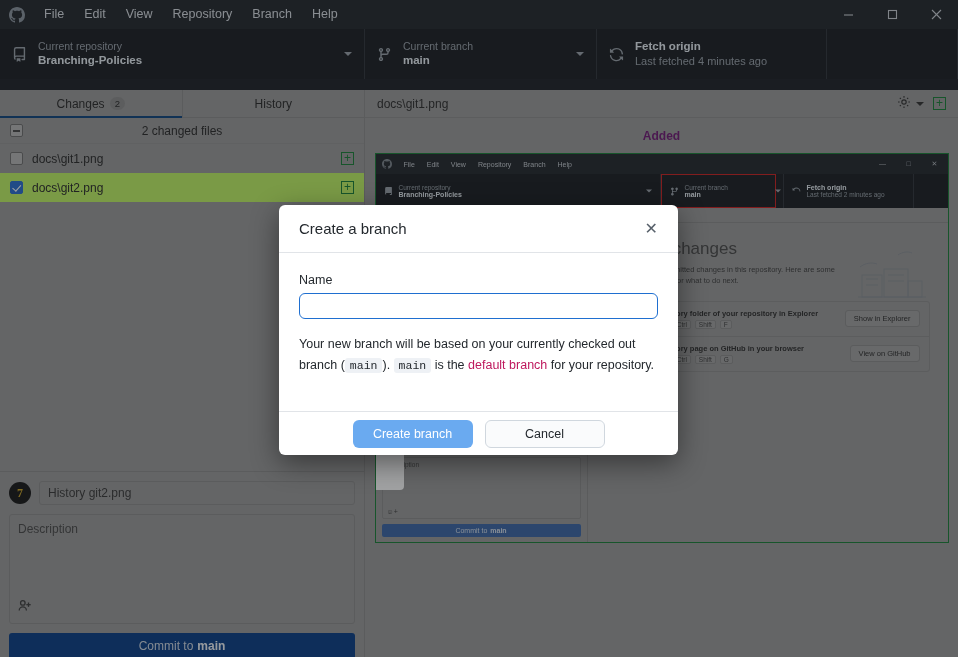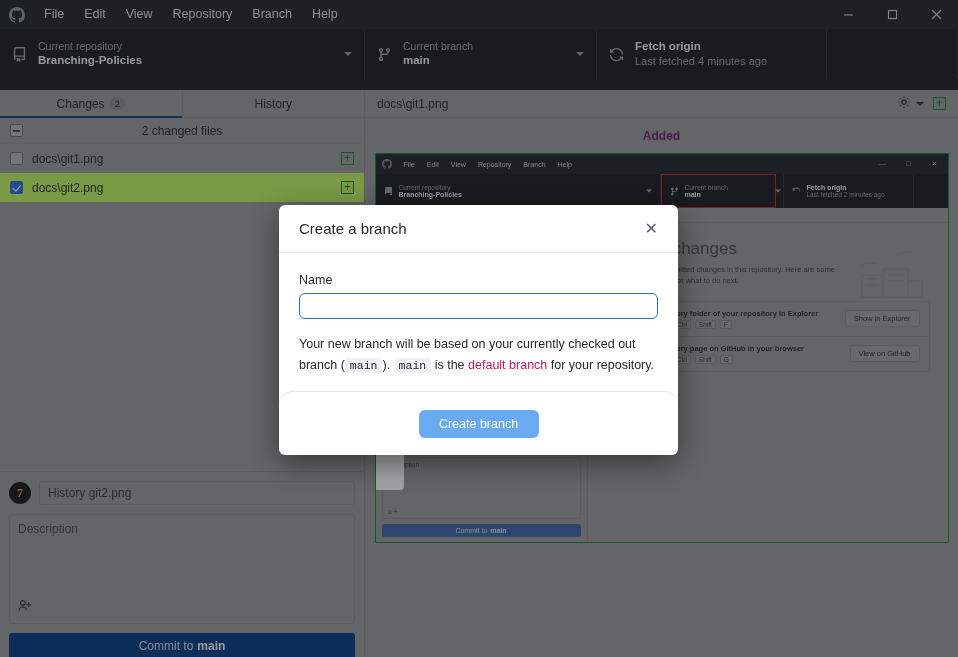--- a/index.html
+++ b/index.html
@@ -238,22 +238,22 @@
     background: #fff; outline: none; font-size: 12.5px; color: #24292e; padding: 0 8px;
     font-family: "Liberation Sans", sans-serif;
   }
   .helptext { margin-top: 15px; font-size: 12.5px; color: #24292e; line-height: 1.65; }
   .code {
     font-family: "Liberation Mono", monospace; font-size: 11.5px;
     background: #eef1f5; border-radius: 3px; padding: 1px 5px; color: #24292e;
   }
   .lnk { color: #be185d; }
   .m-footer {
-    height: 64px; border-top: 1px solid #e1e4e8; display: flex; align-items: center;
-    justify-content: center; gap: 12px; flex: none; border-radius: 14px;
+    height: 44px; border-top: 1px solid #e1e4e8; display: flex; align-items: center;
+    justify-content: center; gap: 12px; flex: none;
   }
   .btn { height: 28px; border-radius: 6px; font-size: 12.5px; display: flex; align-items: center; justify-content: center; }
   .btn-primary { width: 120px; background: #6aaaf0; color: #fff; }
   .btn-secondary { width: 120px; background: #fafbfc; border: 1px solid #d0d7de; color: #24292e; }
 </style>
 </head>
 <body>
 
 <div id="app">
 
@@ -549,15 +549,16 @@
       <div class="helptext">
         <span>Your new branch will be based on your currently checked out branch (</span><span class="code">main</span><span>).</span>
         <span class="code">main</span>
         <span>is the</span>
         <span class="lnk">default branch</span>
         <span>for your repository.</span>
       </div>
     </div>
     <div class="m-footer">
       <div class="btn btn-primary">Create branch</div>
+      <div class="btn btn-secondary">Cancel</div>
     </div>
   </div>
 </div>
 
 </body></html>

